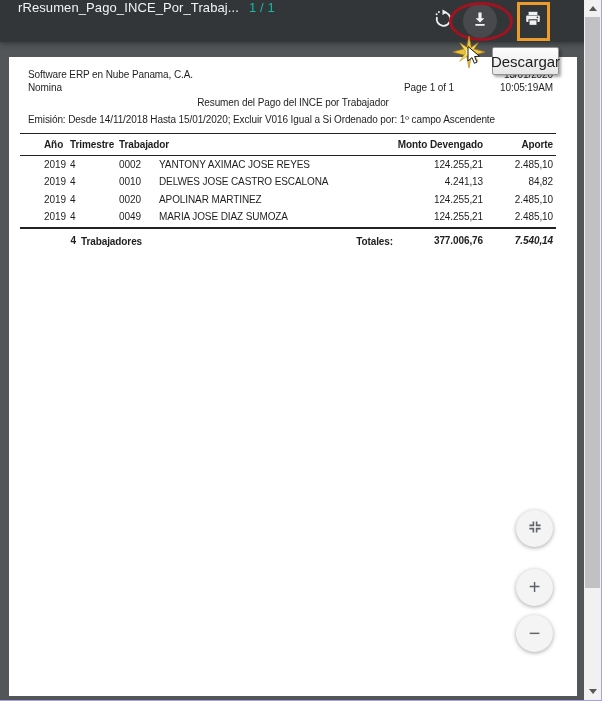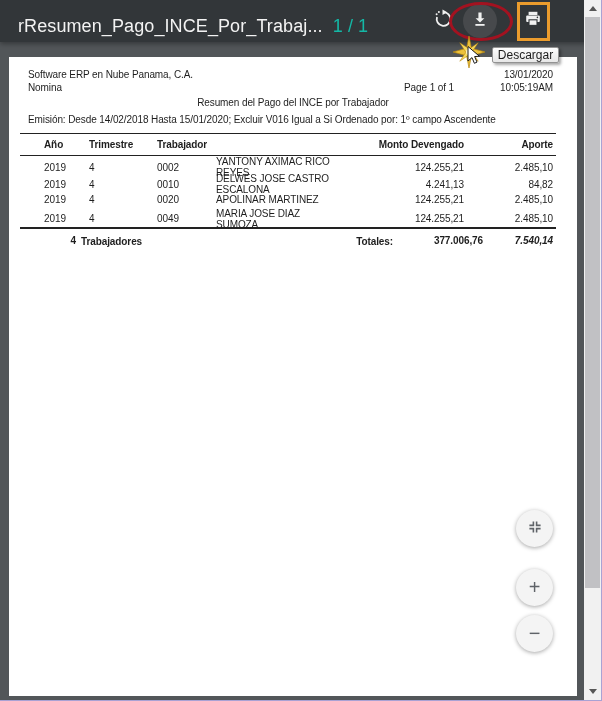--- a/index.html
+++ b/index.html
@@ -11,22 +11,22 @@
     background:#525659; overflow:hidden;
     border-right:1px solid #a9a2d4; border-bottom:1px solid #a9a2d4;
   }
 
   
   .toolbar {
     position:absolute; left:0; top:0; width:602px; height:42px;
     background:#323639; box-shadow:0 2px 5px rgba(0,0,0,.35);
   }
   .pdf-title {
-    position:absolute; left:18px; top:0; height:52px; display:flex; align-items:center;
-    color:#f3f3f3; font-size:18px; font-weight:500; letter-spacing:.1px; white-space:nowrap;
+    position:absolute; left:18px; top:0; height:52px; display:flex; 
+    color:#f3f3f3; font-size:13px; font-weight:500; letter-spacing:.1px; white-space:nowrap;
   }
   .page-indicator { margin-left:10px; font-weight:400; color:#14b8a6; }
   .tb-btn {
     position:absolute; top:4px; width:34px; height:34px; border-radius:50%;
     display:flex; align-items:center; justify-content:center; cursor:pointer;
   }
   .tb-rotate   { left:426px; }
   .tb-download { left:463px; background:#47494c; }
   .tb-print    { left:516px; }
 
@@ -35,45 +35,44 @@
     position:absolute; left:449px; top:2px; width:64px; height:39px;
     border:3px solid #a31220; border-radius:50%; pointer-events:none;
   }
   .rect-highlight {
     position:absolute; left:517px; top:2px; width:33px; height:39px;
     border:3px solid #eb9c2d; pointer-events:none;
   }
   .starburst { position:absolute; left:452px; top:35px; pointer-events:none; }
   .cursor-arrow { position:absolute; left:467px; top:46px; pointer-events:none; }
   .tooltip {
-    position:absolute; left:492px; top:47px; width:67px; height:16px;
+    position:absolute; left:492px; top:47px; width:67px; height:28px;
     background:linear-gradient(#fdfdfd,#e7e7e7); border:1px solid #929292;
     border-radius:2px; box-shadow:2px 2px 3px rgba(0,0,0,.35);
     display:flex; align-items:center; justify-content:center;
-    font-size:12px; color:#1c1c1c;
+    font-size:15px; color:#1c1c1c;
   }
 
   
   .page {
     position:absolute; left:9px; top:57px; width:568px; height:639px;
     background:#ffffff; color:#1e1e1e; font-size:10px; letter-spacing:-0.1px;
   }
   .hdr-row { position:absolute; left:19px; right:24px; display:flex; justify-content:space-between; }
   .hdr-row1 { top:12px; }
   .hdr-row2 { top:25px; }
   .hdr-page-label { position:absolute; left:376px; top:0; }
   .doc-title { position:absolute; left:0; right:0; top:40px; text-align:center; }
   .doc-emission { position:absolute; left:19px; top:57px; }
 
   
   .rpt-table { position:absolute; left:11px; top:76px; width:536px; }
   .rpt-grid {
     display:grid; grid-template-columns:50px 44px 45px 1fr 110px 73px;
     align-items:center;
-    gap:19px;
   }
   .rpt-head { border-top:1px solid #222; border-bottom:1px solid #222; height:23px; font-weight:bold; }
   .rpt-row { height:17.3px; }
   .c-year { padding-left:24px; }
   .c-quarter { text-align:left; }
   .c-code { padding-left:5px; }
   .c-amount { text-align:right; }
   .c-aporte { text-align:right; padding-right:3px; }
   .rpt-footline { border-top:2px solid #222; margin-top:2px; }
   .rpt-foot { position:relative; height:22px; font-weight:bold; }
@@ -113,37 +112,37 @@
     <div class="hdr-row hdr-row1">
       <span>Software ERP en Nube Panama, C.A.</span>
       <span>13/01/2020</span>
     </div>
     <div class="hdr-row hdr-row2">
       <span>Nomina</span>
       <span class="hdr-page-label">Page 1 of 1</span>
       <span>10:05:19AM</span>
     </div>
     <div class="doc-title">Resumen del Pago del INCE por Trabajador</div>
-    <div class="doc-emission">Emisión: Desde 14/02/2018  Hasta 15/01/2020; Excluir V016 Igual a Si Ordenado por: 1º campo Ascendente</div>
+    <div class="doc-emission">Emisión: Desde 14/11/2018  Hasta 15/01/2020; Excluir V016 Igual a Si Ordenado por: 1º campo Ascendente</div>
 
     <div class="rpt-table">
       <div class="rpt-grid rpt-head">
         <span class="c-year">Año</span>
         <span class="c-quarter">Trimestre</span>
         <span class="c-code">Trabajador</span>
         <span></span>
         <span class="c-amount">Monto Devengado</span>
         <span class="c-aporte">Aporte</span>
       </div>
 
       <div class="rpt-grid rpt-row">
         <span class="c-year">2019</span>
         <span class="c-quarter">4</span>
         <span class="c-code">0002</span>
-        <span>YANTONY AXIMAC RICO REYES</span>
+        <span>YANTONY AXIMAC JOSE REYES</span>
         <span class="c-amount">124.255,21</span>
         <span class="c-aporte">2.485,10</span>
       </div>
       <div class="rpt-grid rpt-row">
         <span class="c-year">2019</span>
         <span class="c-quarter">4</span>
         <span class="c-code">0010</span>
         <span>DELWES JOSE CASTRO ESCALONA</span>
         <span class="c-amount">4.241,13</span>
         <span class="c-aporte">84,82</span>

